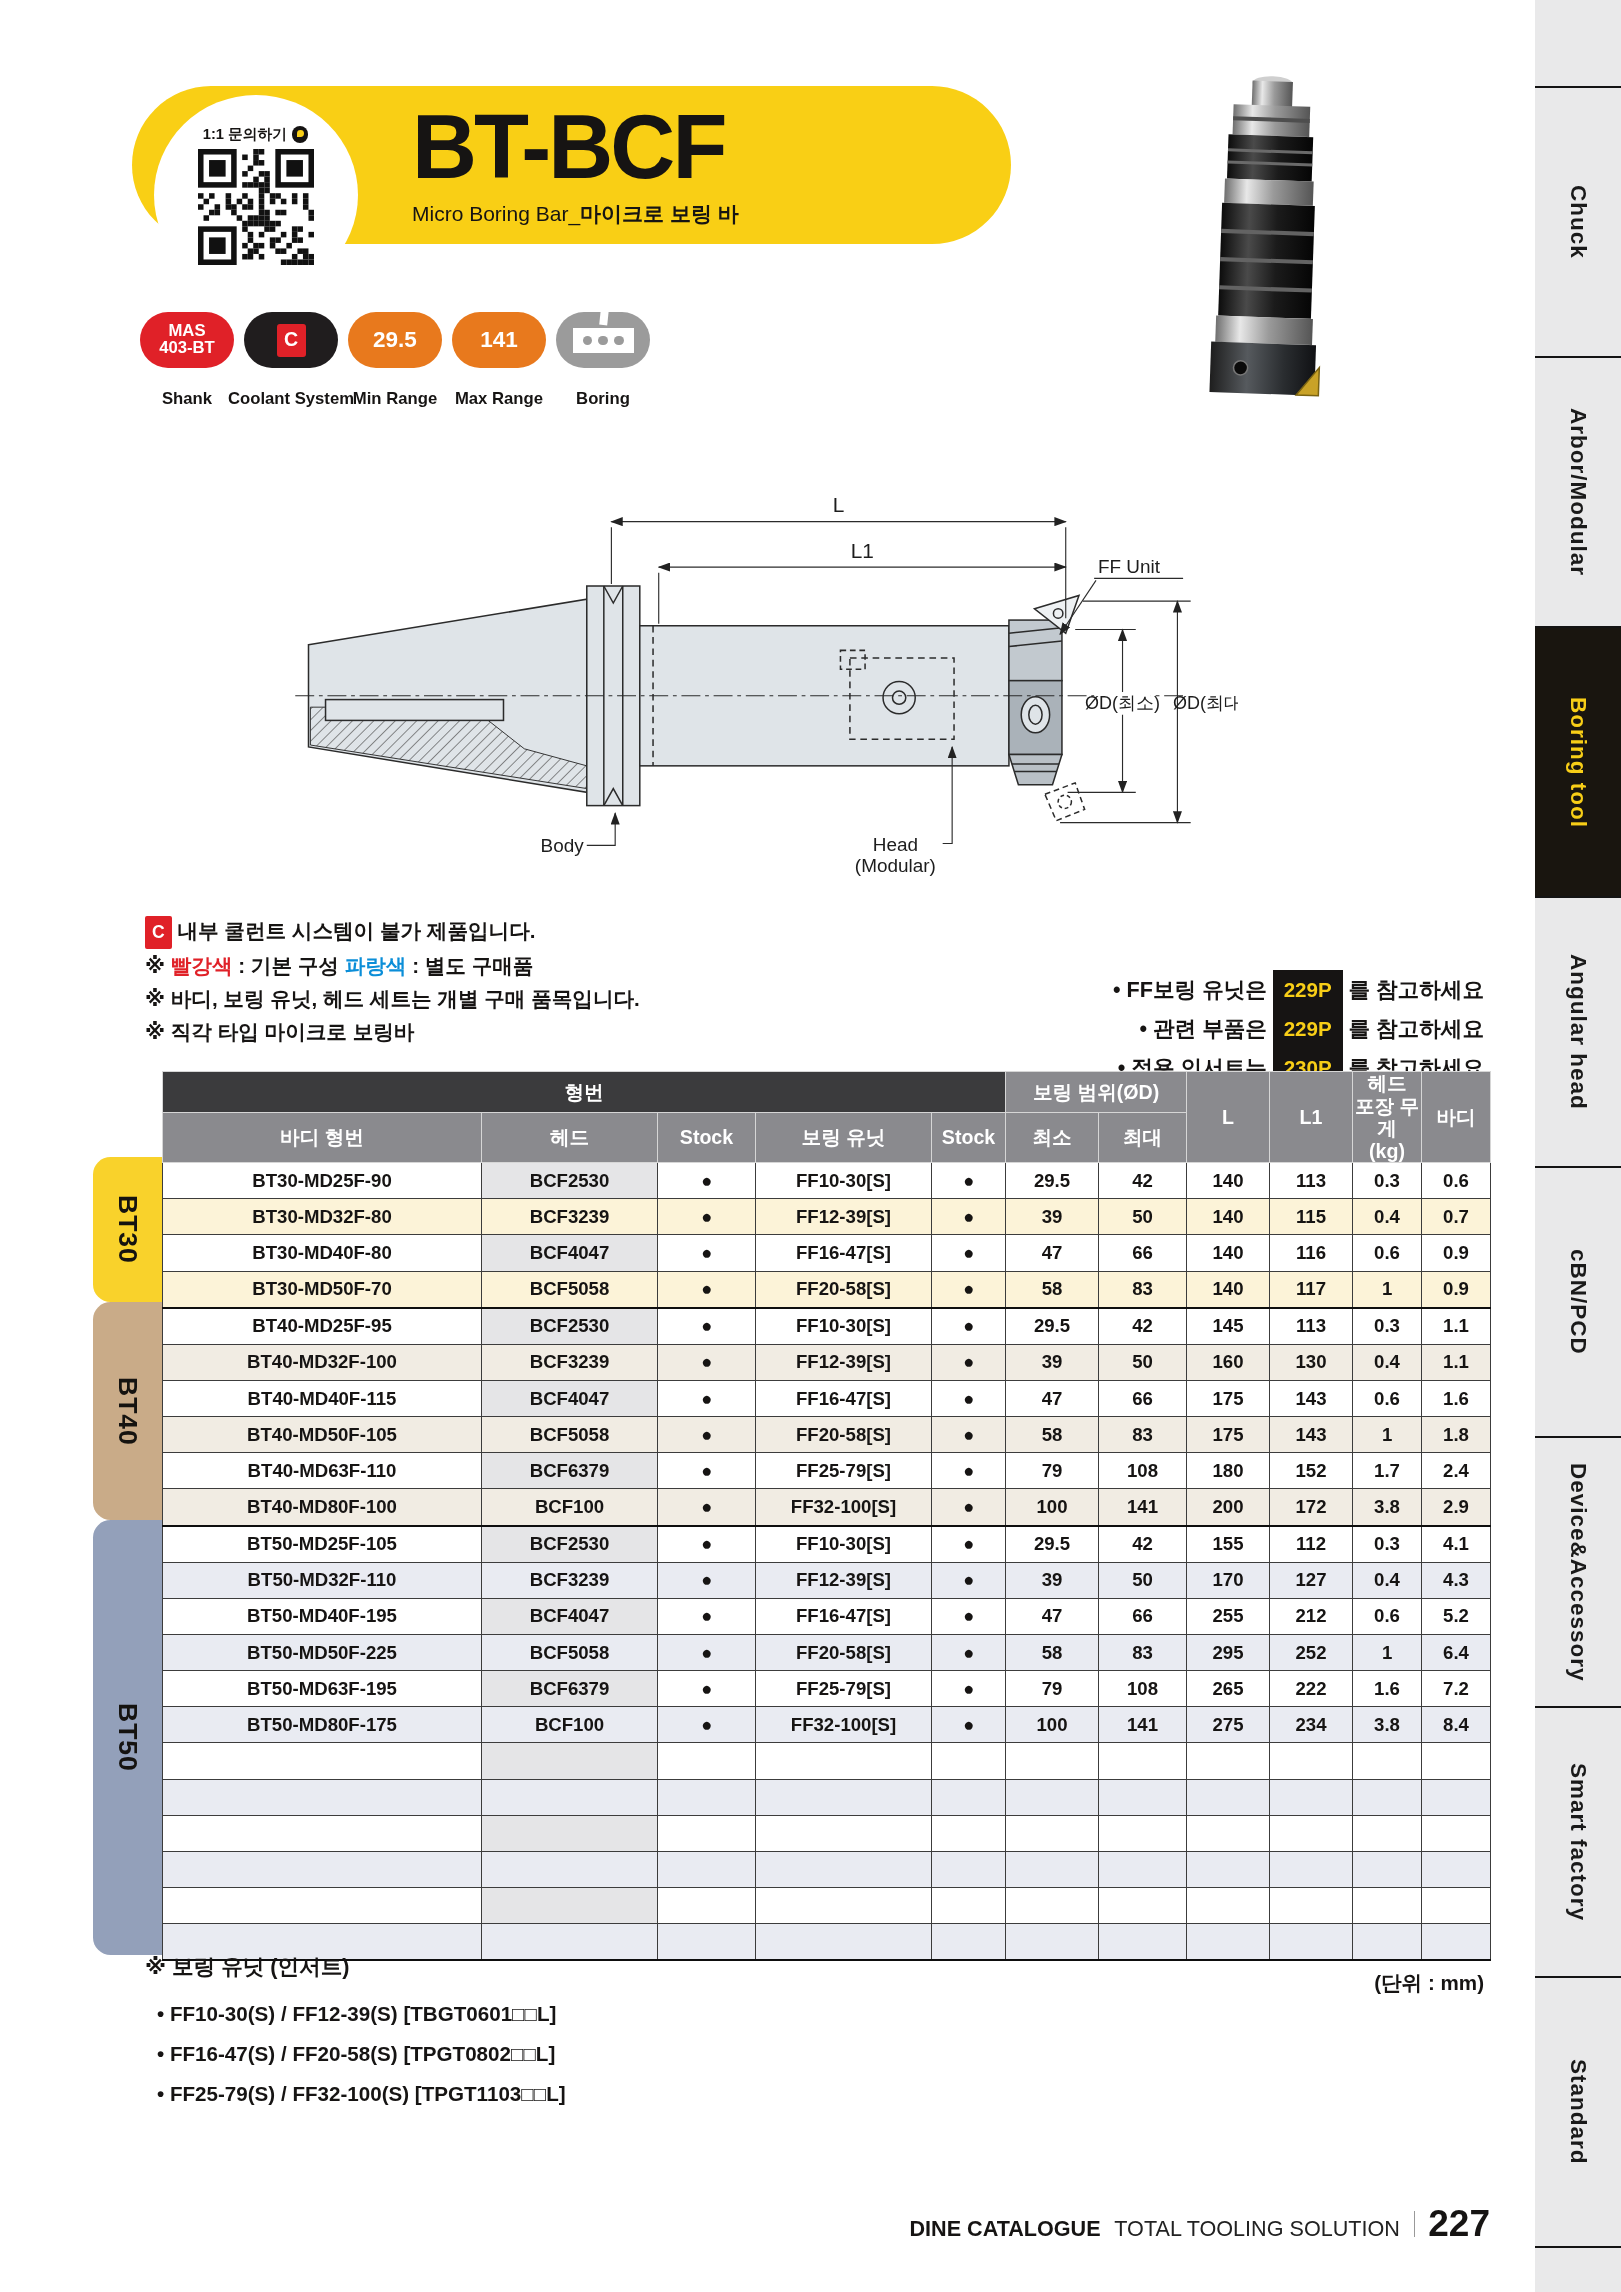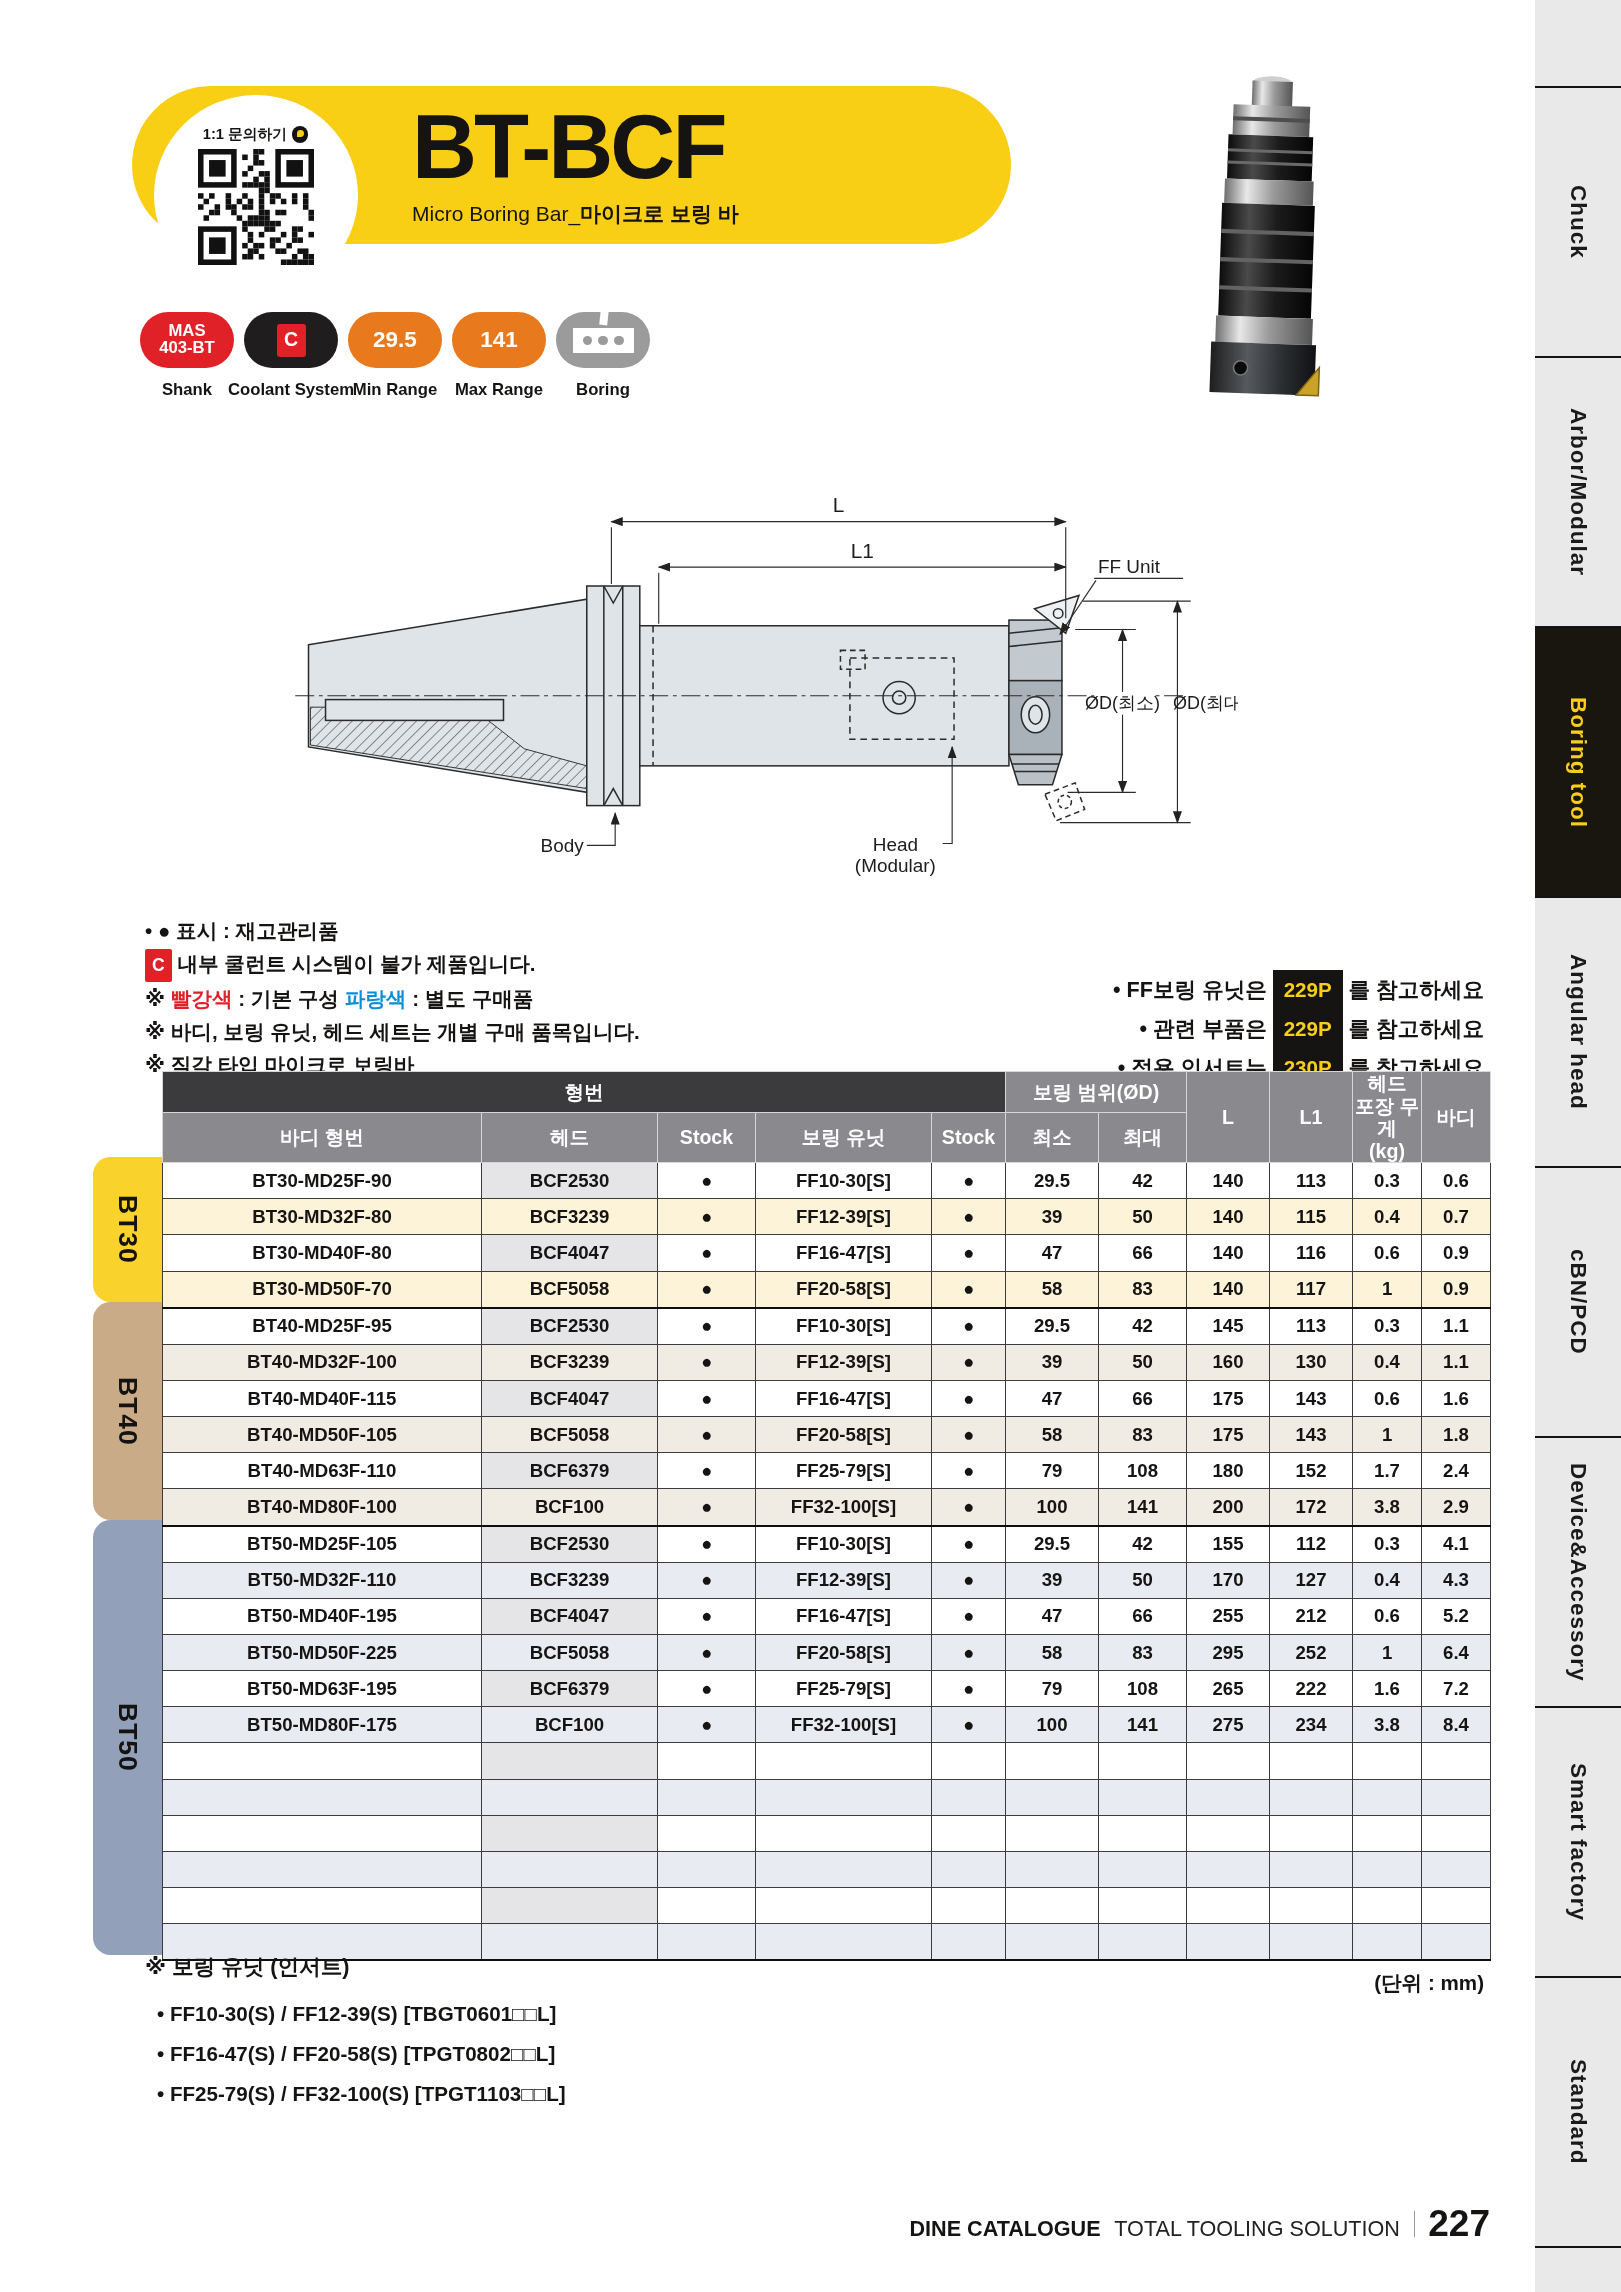--- a/index.html
+++ b/index.html
@@ -26,21 +26,21 @@
   .subtitle{margin-top:5.9px;font-size:21px;color:#161413;}
   .subtitle b{font-weight:800;}
 
   
   .badges{position:absolute;left:135px;top:312px;display:flex;}
   .badge{width:104px;display:flex;flex-direction:column;align-items:center;}
   .pill{width:94px;height:56px;border-radius:28px;display:flex;align-items:center;justify-content:center;
         color:#fff;font-weight:900;font-size:22.5px;white-space:pre-line;text-align:center;line-height:1.0;position:relative;}
   .pill.small{font-size:16.7px;}
   .csq{width:29px;height:33px;background:#e02128;border-radius:2.9px;display:flex;align-items:center;justify-content:center;font-size:19.6px;font-weight:900;color:#fff;}
-  .badge-label{margin-top:12px;font-size:16.7px;font-weight:800;text-align:right;white-space:nowrap;}
+  .badge-label{margin-top:21px;font-size:16.7px;font-weight:800;text-align:right;white-space:nowrap;}
   .boring-face{position:absolute;left:16.7px;top:15.7px;width:61px;height:25.5px;background:#fff;display:flex;align-items:center;justify-content:center;gap:5.9px;}
   .boring-face i{width:9.8px;height:9.8px;border-radius:50%;background:#9b9b9b;}
   .boring-notch{position:absolute;left:44px;top:-2px;width:7.8px;height:14.7px;background:#fff;transform:rotate(6deg);}
 
   
   .photo{position:absolute;left:1106px;top:61px;}
   .diagram{position:absolute;left:282px;top:470px;}
 
   
   .notes-left{position:absolute;left:145px;top:914px;font-size:20.6px;font-weight:800;line-height:33px;}
@@ -357,21 +357,20 @@
       <text x="862" y="98" font-size="20">FF Unit</text>
       <text x="888" y="242" font-size="19" text-anchor="middle">ØD(최소)</text>
       <text x="981" y="242" font-size="19" text-anchor="middle">ØD(최대)</text>
       <text x="296" y="393" font-size="20" text-anchor="middle">Body</text>
       <text x="648" y="392" font-size="20" text-anchor="middle">Head</text>
       <text x="648" y="414" font-size="20" text-anchor="middle">(Modular)</text>
     </g>
   </svg>
 
   <div class="notes-left">
-    <div>• ● 표시 : 재고관리품</div>
     <div><span class="chip-c">C</span><span>내부 쿨런트 시스템이 불가 제품입니다.</span></div>
     <div>
       <span>※ </span><span class="t-red">빨강색</span><span> : 기본 구성   </span><span class="t-blue">파랑색</span><span> : 별도 구매품</span>
     </div>
     <div>※ 바디, 보링 유닛, 헤드 세트는 개별 구매 품목입니다.</div>
     <div>※ 직각 타입 마이크로 보링바</div>
   </div>
 
   <div class="notes-right" id="notes-right">
       <div><span>• FF보링 유닛은</span><span class="page-chip">229P</span><span>를 참고하세요</span></div>

